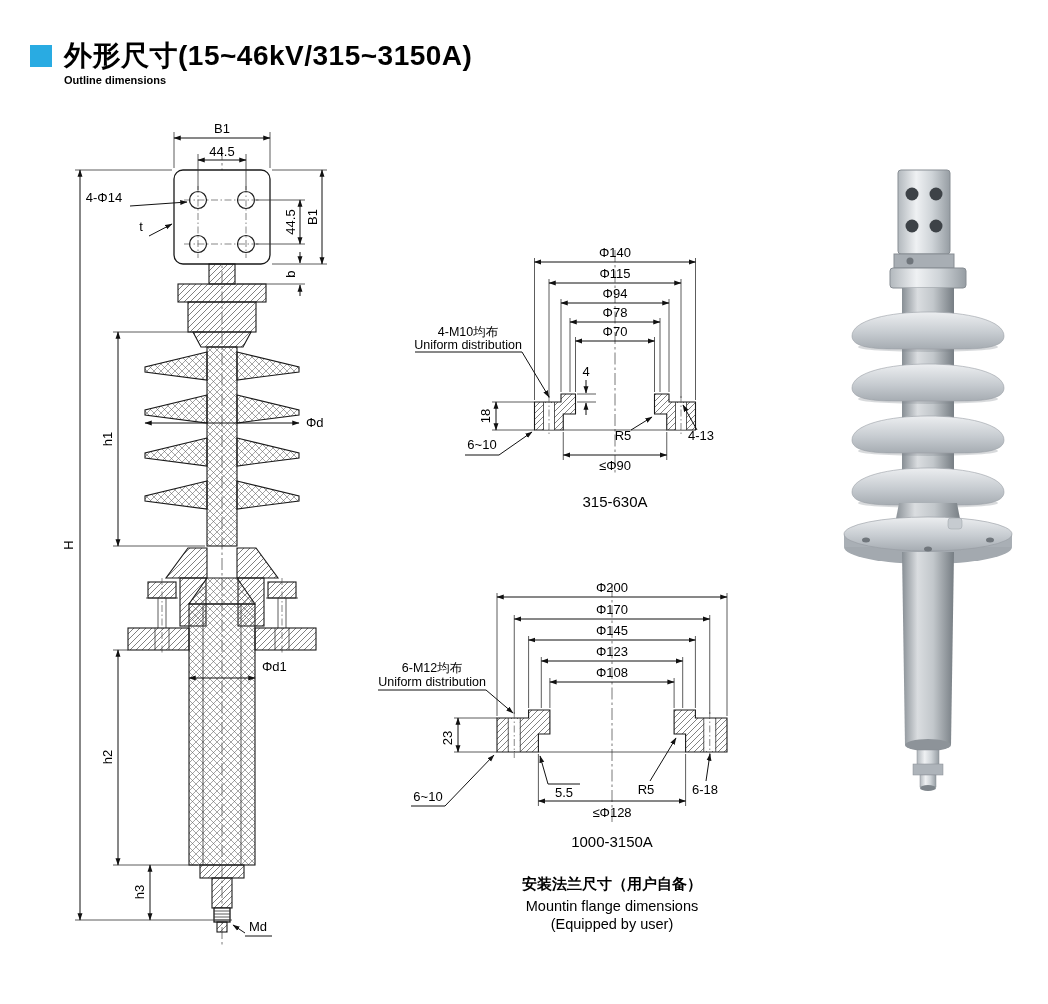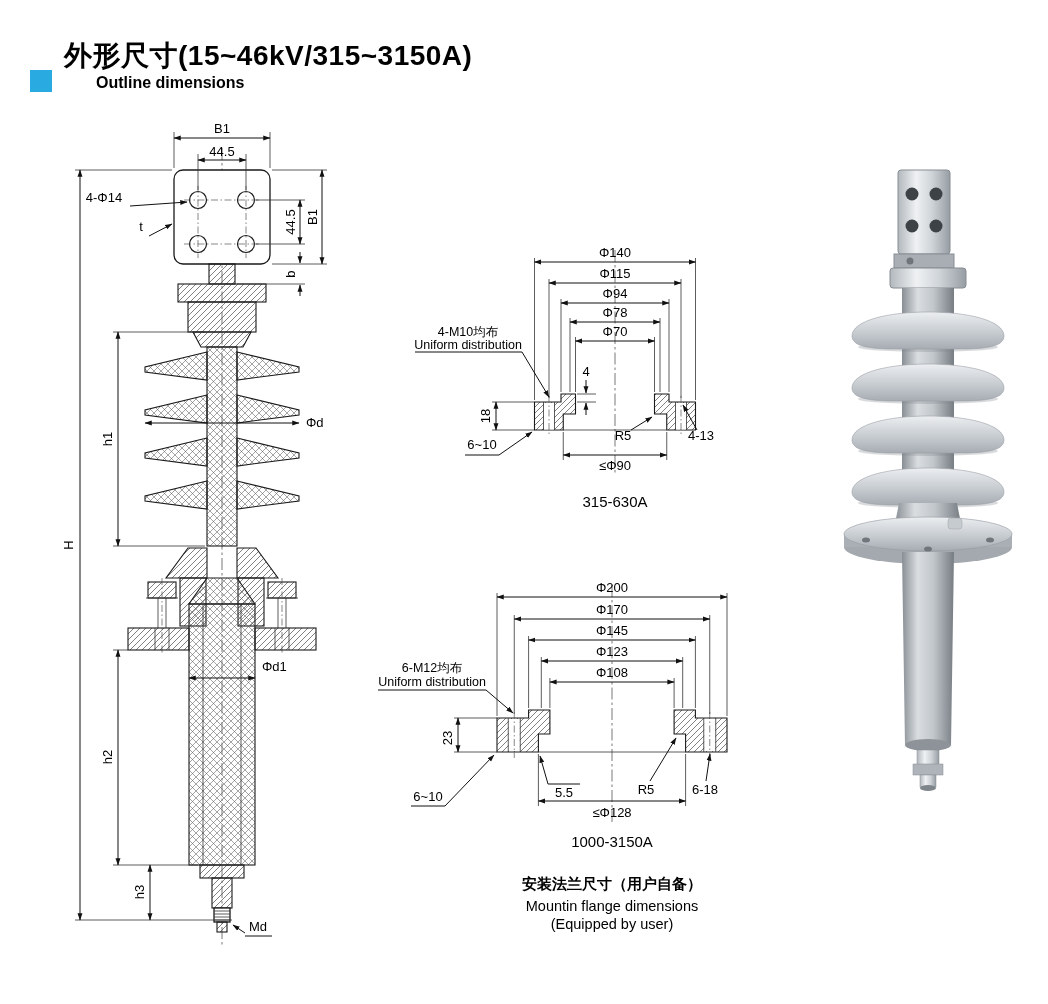--- a/index.html
+++ b/index.html
@@ -1,21 +1,21 @@
 <!DOCTYPE html>
 <html><head>
 <meta charset="utf-8">
 <style>
   html,body { margin:0; padding:0; background:#ffffff; }
   .page { position:relative; width:1048px; height:1004px; background:#fff; overflow:hidden;
           font-family:"Liberation Sans", sans-serif; }
-  .header { position:absolute; left:30px; top:40px; display:flex; gap:12px; align-items:flex-end; z-index:2; }
+  .header { position:absolute; left:30px; top:40px; display:flex; gap:12px; align-items:flex-start; z-index:2; }
   .accent-square { width:22px; height:22px; background:#29abe2; margin-top:5px; }
   .title-zh { font-size:28px; font-weight:bold; color:#000; line-height:1.15; letter-spacing:0.5px; }
-  .title-en { font-size:16px; font-weight:bold; color:#000; margin-top:2px;margin-left:32px; }
+  .title-en { font-size:11px; font-weight:bold; color:#000; margin-top:2px; }
   svg.drawing { position:absolute; left:0; top:0; }
   svg text { font-family:"Liberation Sans", sans-serif; fill:#000; }
   .dim  { font-size:13px; text-anchor:middle; }
   .co   { font-size:12.5px; text-anchor:middle; }
   .cap  { font-size:15px; text-anchor:middle; }
   .capzh{ font-size:15px; font-weight:bold; text-anchor:middle; }
   .capen{ font-size:14.5px; text-anchor:middle; }
   .ext line { stroke:#333; stroke-width:0.8; }
   .dims line { stroke:#111; stroke-width:1; fill:none; }
   .ldr { stroke:#111; stroke-width:1; fill:none; }

